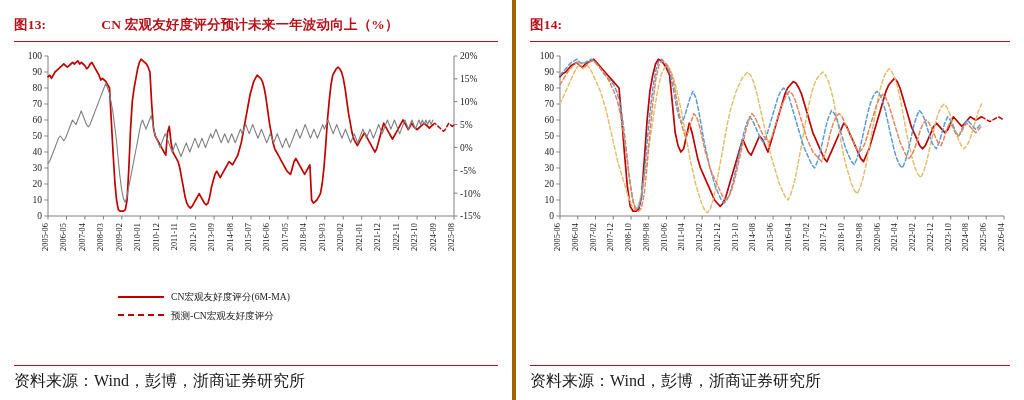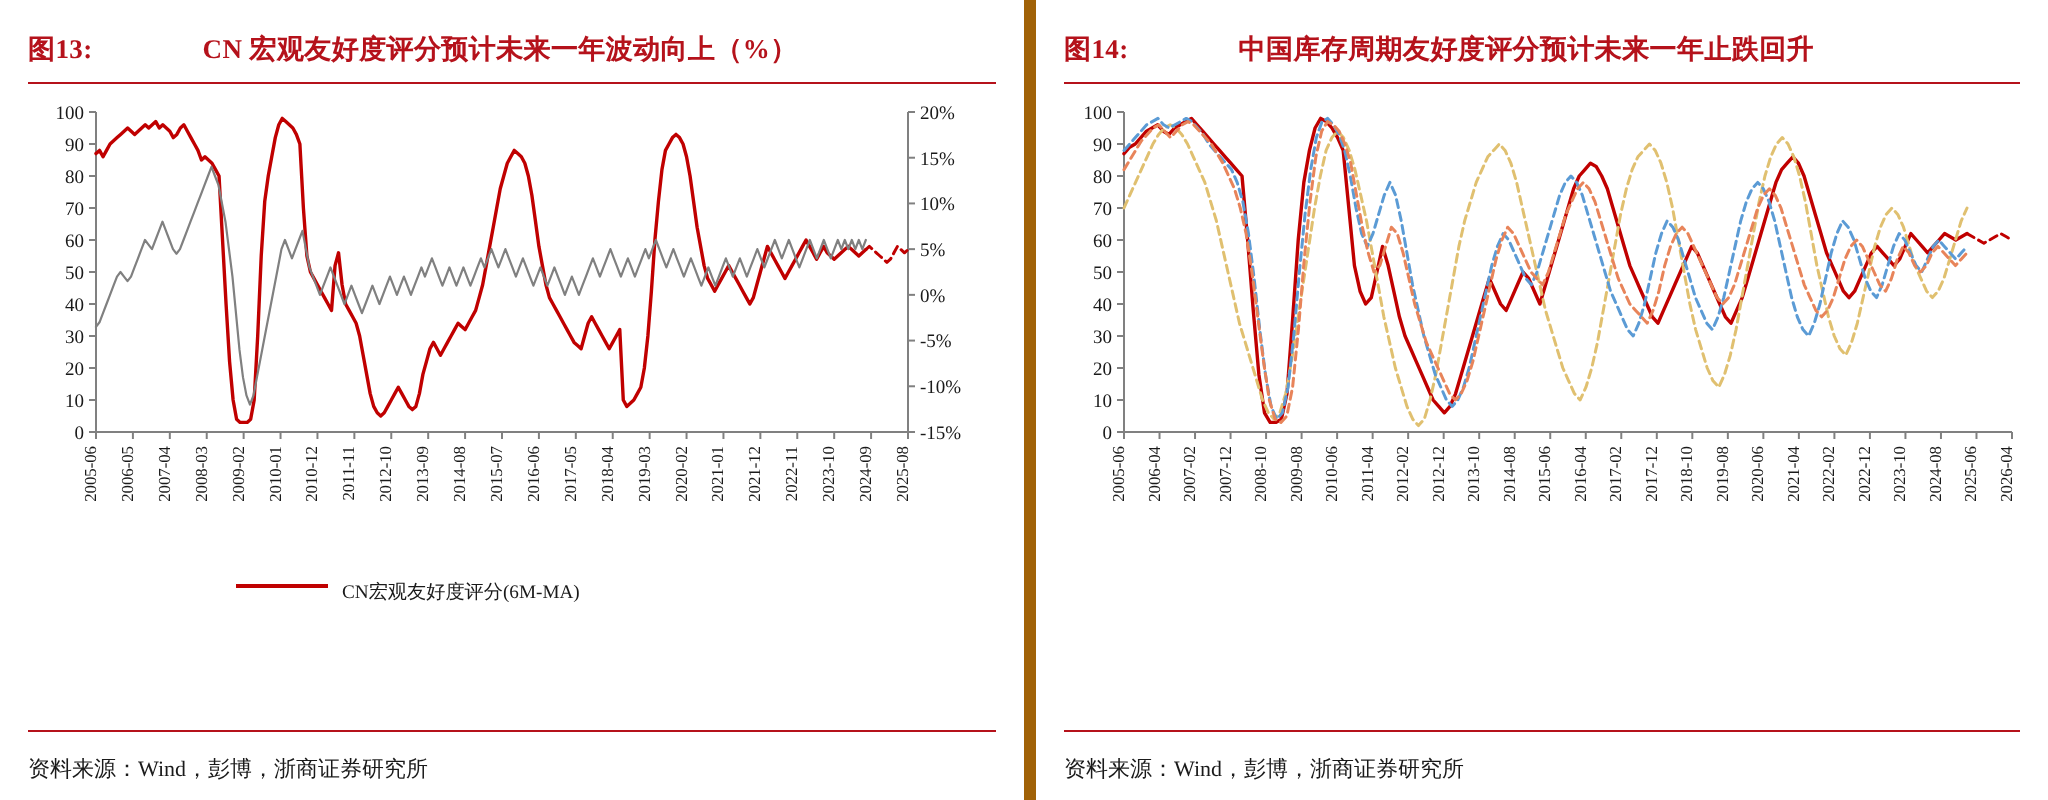--- a/index.html
+++ b/index.html
@@ -4,45 +4,45 @@
 <style>
   html,body{margin:0;padding:0;}
   body{
     width:1024px;height:400px;background:#ffffff;
     font-family:"Liberation Serif","DejaVu Serif",serif;
     overflow:hidden;
   }
   .sheet{position:relative;width:1024px;height:360px;display:flex;}
   .panel{position:relative;width:512px;height:400px;box-sizing:border-box;}
   .panel.left{padding:0 14px 0 14px;}
-  .panel.right{padding:0 14px 0 14px;border-left:6px solid #a16207;}
+  .panel.right{padding:0 14px 0 14px;border-left:4px solid #a16207;}
 
   .fig-title{
     display:flex;align-items:baseline;gap:10px;
     padding-top:16px;
     font-size:13.5px;font-weight:bold;color:#B5121B;
     letter-spacing:.2px;white-space:nowrap;
   }
   .fig-title .num{font-weight:bold;}
   .fig-title .txt{font-weight:bold;margin-left:45px;}
   .rule-top{height:0;border-top:1.6px solid #B5121B;margin-top:7px;}
   .rule-bottom{height:0;border-top:1.6px solid #B5121B;position:absolute;left:14px;right:14px;bottom:34px;}
 
   .source{
     position:absolute;left:14px;bottom:8px;
-    font-size:11px;color:#1a1a1a;white-space:nowrap;
+    font-size:16px;color:#1a1a1a;white-space:nowrap;
   }
 
   .plotwrap{position:relative;margin-top:6px;}
   svg{display:block;}
   .axis-num{font-family:"Liberation Serif",serif;font-size:9.5px;fill:#1a1a1a;}
   .xlab{font-family:"Liberation Serif",serif;font-size:8.4px;fill:#1a1a1a;}
 
   .legend{position:absolute;font-size:9.6px;color:#1a1a1a;}
-  .legend-row{display:flex;gap:7px;margin-bottom:9px;white-space:nowrap;}
+  .legend-row{display:flex;align-items:center;gap:7px;margin-bottom:9px;white-space:nowrap;}
   .legend-row .lab{line-height:1;}
   .swatch{display:inline-block;width:46px;height:0;flex:0 0 46px;}
   .sw-solid-red{border-top:2.4px solid #C00000;}
   .sw-dash-red{border-top:2.4px dashed #C00000;}
   .sw-solid-grey{border-top:1.8px solid #808080;}
 
   .legend-left{left:118px;top:292px;}
 </style>
 </head>
 <body>
@@ -149,30 +149,33 @@
           <path d="M418.91 76.80 L420.67 75.20 L422.42 76.80 L424.18 78.40 L425.94 80.00 L427.70 81.60 L429.45 83.20 L431.21 81.60 L432.97 78.40 L434.73 75.20 L436.48 76.80 L438.24 78.40 L440.00 76.80" fill="none" stroke="#C00000" stroke-width="1.5" stroke-linejoin="round" stroke-linecap="round" stroke-dasharray="4,2.6"></path>
           <path d="M34.00 115.43 L35.75 113.14 L37.50 108.57 L39.25 104.00 L41.00 99.43 L42.75 94.86 L44.50 90.29 L46.25 88.00 L48.00 90.29 L49.75 92.57 L51.50 90.29 L53.25 85.71 L55.00 81.14 L56.74 76.57 L58.49 72.00 L60.24 74.29 L61.99 76.57 L63.74 72.00 L65.49 67.43 L67.24 62.86 L68.99 67.43 L70.74 72.00 L72.49 76.57 L74.24 78.86 L75.99 76.57 L77.74 72.00 L79.49 67.43 L81.24 62.86 L82.99 58.29 L84.74 53.71 L86.49 49.14 L88.24 44.57 L89.99 40.00 L91.74 35.43 L93.49 40.00 L95.24 44.57 L96.99 53.71 L98.73 62.86 L100.48 76.57 L102.23 90.29 L103.98 108.57 L105.73 126.86 L107.48 140.57 L109.23 149.71 L110.98 154.29 L112.73 149.71 L114.48 140.57 L116.23 131.43 L117.98 122.29 L119.73 113.14 L121.48 104.00 L123.23 94.86 L124.98 85.71 L126.73 76.57 L128.48 72.00 L130.23 76.57 L131.98 81.14 L133.73 76.57 L135.48 72.00 L137.23 67.43 L138.98 76.57 L140.72 85.71 L142.47 90.29 L144.22 94.86 L145.97 99.43 L147.72 94.86 L149.47 90.29 L151.22 85.71 L152.97 90.29 L154.72 94.86 L156.47 99.43 L158.22 104.00 L159.97 99.43 L161.72 94.86 L163.47 99.43 L165.22 104.00 L166.97 108.57 L168.72 104.00 L170.47 99.43 L172.22 94.86 L173.97 99.43 L175.72 104.00 L177.47 99.43 L179.22 94.86 L180.97 90.29 L182.71 94.86 L184.46 99.43 L186.21 94.86 L187.96 90.29 L189.71 94.86 L191.46 99.43 L193.21 94.86 L194.96 90.29 L196.71 85.71 L198.46 90.29 L200.21 85.71 L201.96 81.14 L203.71 85.71 L205.46 90.29 L207.21 94.86 L208.96 90.29 L210.71 85.71 L212.46 90.29 L214.21 94.86 L215.96 90.29 L217.71 85.71 L219.46 90.29 L221.21 94.86 L222.96 90.29 L224.70 85.71 L226.45 81.14 L228.20 85.71 L229.95 81.14 L231.70 76.57 L233.45 81.14 L235.20 85.71 L236.95 81.14 L238.70 76.57 L240.45 81.14 L242.20 85.71 L243.95 90.29 L245.70 85.71 L247.45 81.14 L249.20 85.71 L250.95 90.29 L252.70 94.86 L254.45 90.29 L256.20 85.71 L257.95 90.29 L259.70 94.86 L261.45 90.29 L263.20 85.71 L264.95 90.29 L266.70 94.86 L268.44 99.43 L270.19 94.86 L271.94 90.29 L273.69 94.86 L275.44 99.43 L277.19 94.86 L278.94 90.29 L280.69 85.71 L282.44 81.14 L284.19 85.71 L285.94 90.29 L287.69 85.71 L289.44 81.14 L291.19 76.57 L292.94 81.14 L294.69 85.71 L296.44 90.29 L298.19 85.71 L299.94 81.14 L301.69 85.71 L303.44 90.29 L305.19 85.71 L306.94 81.14 L308.69 76.57 L310.43 81.14 L312.18 76.57 L313.93 72.00 L315.68 76.57 L317.43 81.14 L319.18 85.71 L320.93 81.14 L322.68 76.57 L324.43 81.14 L326.18 85.71 L327.93 90.29 L329.68 85.71 L331.43 81.14 L333.18 85.71 L334.93 90.29 L336.68 94.86 L338.43 90.29 L340.18 85.71 L341.93 90.29 L343.68 94.86 L345.43 90.29 L347.18 85.71 L348.93 81.14 L350.68 85.71 L352.42 90.29 L354.17 85.71 L355.92 81.14 L357.67 85.71 L359.42 90.29 L361.17 85.71 L362.92 81.14 L364.67 76.57 L366.42 81.14 L368.17 85.71 L369.92 81.14 L371.67 76.57 L373.42 72.00 L375.17 76.57 L376.92 81.14 L378.67 76.57 L380.42 72.00 L382.17 76.57 L383.92 81.14 L385.67 85.71 L387.42 81.14 L389.17 76.57 L390.92 72.00 L392.67 76.57 L394.41 81.14 L396.16 76.57 L397.91 72.00 L399.66 76.57 L401.41 81.14 L403.16 76.57 L404.91 72.00 L406.66 76.57 L408.41 72.00 L410.16 76.57 L411.91 72.00 L413.66 76.57 L415.41 72.00 L417.16 76.57 L418.91 72.00" fill="none" stroke="#808080" stroke-width="1.1" stroke-linejoin="round" stroke-linecap="round"></path>
         </svg>
     </div>
 
     <div class="legend legend-left">
       <div class="legend-row">
         <span class="swatch sw-solid-red"></span>
         <span class="lab">CN宏观友好度评分(6M-MA)</span>
       </div>
+      <div class="legend-row">
+        <span class="swatch sw-dash-red"></span>
+        <span class="lab">预测-CN宏观友好度评分</span>
+      </div>
     </div>
 
     <div class="rule-bottom"></div>
     <div class="source">资料来源：Wind，彭博，浙商证券研究所</div>
   </div>
 
   <div class="panel right">
     <div class="fig-title">
       <span class="num">图14:</span>
-      <span class="txt">中国库存周期友好度评分预计未来一年止跌回升</span>
     </div>
     <div class="rule-top"></div>
 
     <div class="plotwrap">
       <svg id="svg-right" width="484" height="290">
           <line x1="30" y1="8" x2="30" y2="168" stroke="#808080" stroke-width="1"></line>
           <line x1="30" y1="168" x2="474" y2="168" stroke="#808080" stroke-width="1"></line>
           <line x1="26.5" y1="168" x2="30" y2="168" stroke="#808080" stroke-width="1"></line>
           <text x="24" y="171.4" text-anchor="end" class="axis-num">0</text>
           <line x1="26.5" y1="152" x2="30" y2="152" stroke="#808080" stroke-width="1"></line>

